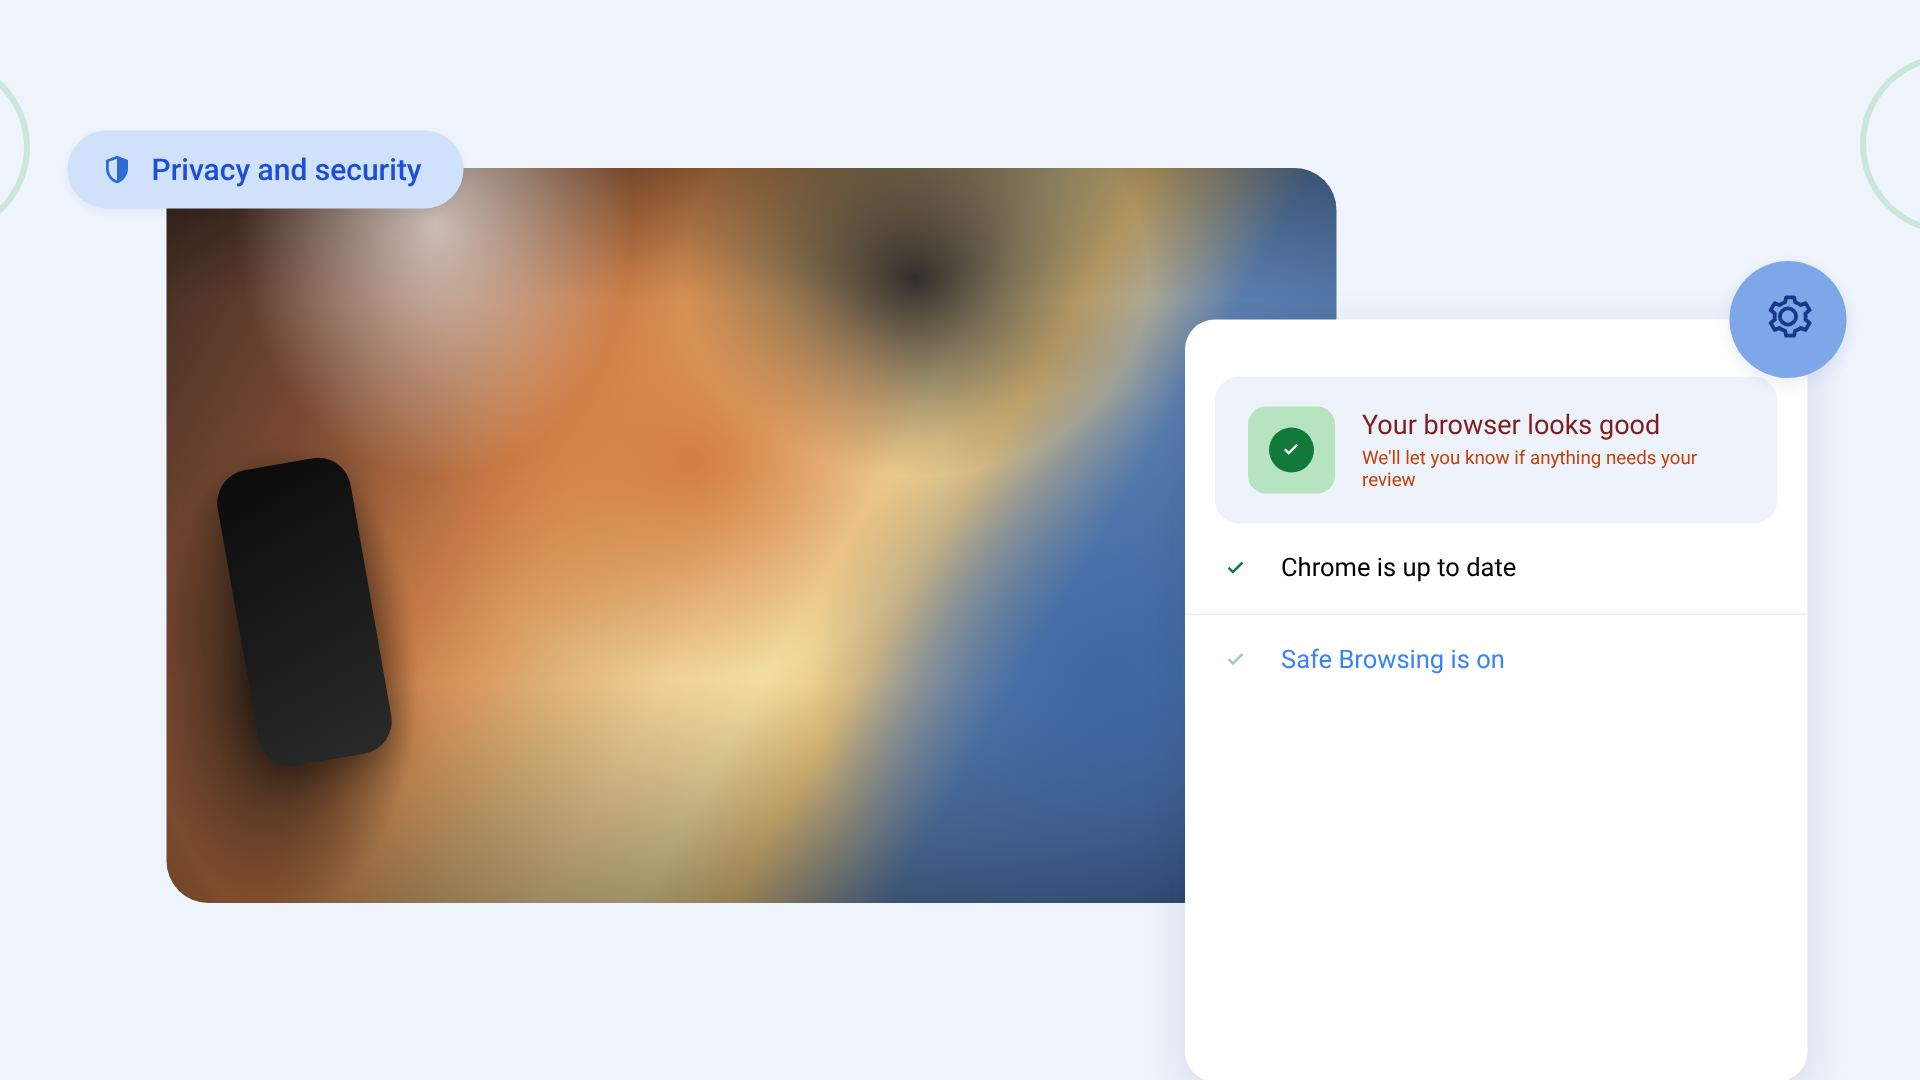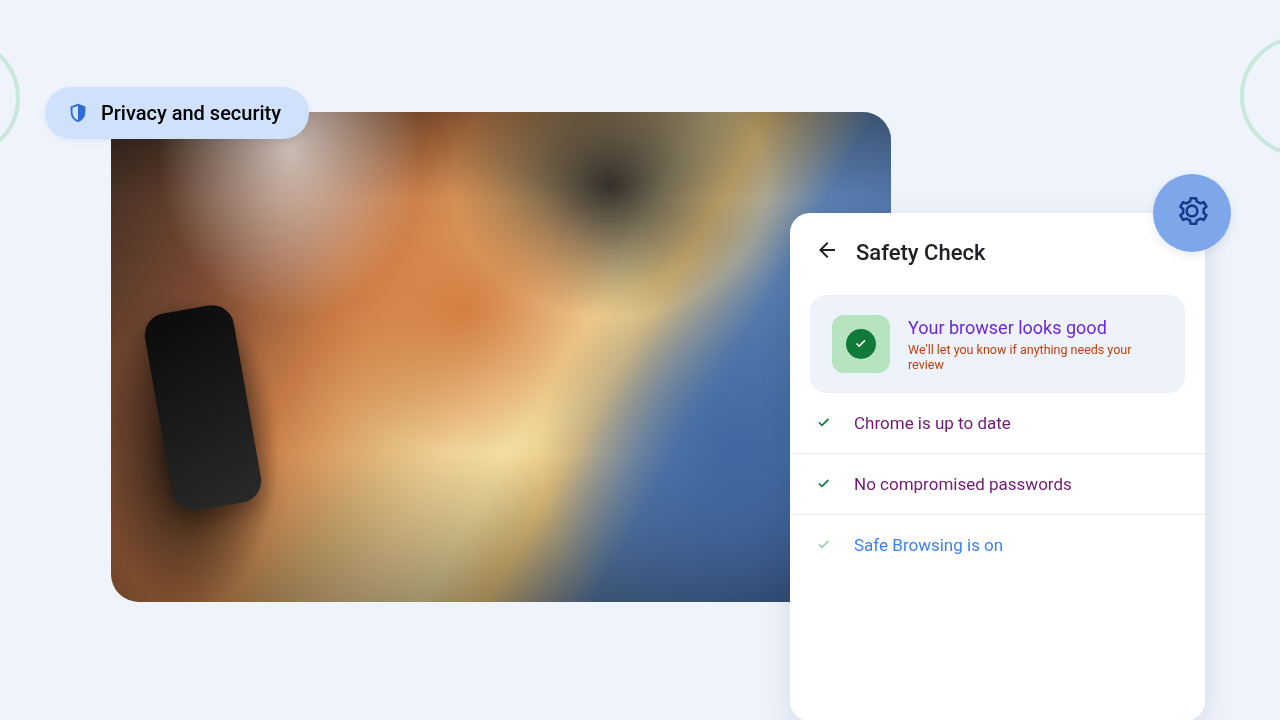--- a/index.html
+++ b/index.html
@@ -46,21 +46,21 @@
 
   
   .badge {
     position: absolute;
     left: 45px;
     top: 87px;
     display: inline-flex;
     align-items: center;
     gap: 12px;
     background: #cfe1fb;
-    color: #000000;
+    color: #1d4ed8;
     font-size: 20px;
     font-weight: 500;
     padding: 14px 28px 14px 22px;
     border-radius: 999px;
     box-shadow: 0 2px 6px rgba(30,60,120,0.06);
   }
   .badge .shield-icon { width: 22px; height: 22px; flex: 0 0 auto; display:flex; align-items:center; justify-content:center; }
 
   
   .gear-btn {
@@ -121,40 +121,40 @@
     background: #b7e4c0;
     display:flex; align-items:center; justify-content:center;
     flex: 0 0 auto;
   }
   .status-icon-inner {
     width: 30px; height: 30px; border-radius: 50%;
     background: #117a3a;
     display:flex; align-items:center; justify-content:center;
   }
   .status-texts { display:flex; flex-direction:column; gap:4px; }
-  .status-title { font-size: 18px; color:#6d28d9; }
+  .status-title { font-size: 18px; color:#7f1d1d; }
   .status-sub { font-size: 12.5px; color:#c2410c; }
 
   .section-label {
     margin: 26px 24px 6px 24px;
     color: #1a57c2;
     font-size: 15px;
     font-weight: 500;
   }
 
   .check-row {
     display:flex; align-items:center; gap: 20px;
     padding: 20px 24px;
     border-bottom: 1px solid #eceef1;
   }
   .check-row.faded .row-text { color: #3b82f6; }
   .check-row.faded .check-icon { color: #9fd0a9; }
   .check-row:last-child { border-bottom: none; }
   .check-icon { color:#117a3a; width: 20px; height:20px; display:flex; align-items:center; justify-content:center; flex:0 0 auto; }
-  .row-text { font-size: 17px; color:#701a75; }
+  .row-text { font-size: 17px; color:#000000; }
 
   
   .edge-arc {
     position:absolute;
     width: 120px; height: 120px;
     border: 4px solid rgba(90,200,120,0.25);
     border-radius: 50%;
   }
   .edge-arc.left { left: -100px; top: 38px; }
   .edge-arc.right { right: -80px; top: 36px; }
@@ -179,30 +179,20 @@
 
 <div class="gear-btn">
   <span>
     <svg viewBox="0 0 24 24" width="34" height="34">
       <path fill="none" stroke="#16398a" stroke-width="1.8" stroke-linejoin="round" d="M12 8.2a3.8 3.8 0 1 0 0 7.6 3.8 3.8 0 0 0 0-7.6zm8.3 3.8c0 .5-.04 1-.12 1.45l2 1.56-1.9 3.3-2.36-.95c-.76.6-1.63 1.07-2.57 1.37L14.9 21h-3.8l-.45-2.27a8.2 8.2 0 0 1-2.57-1.37l-2.36.95-1.9-3.3 2-1.56A8.5 8.5 0 0 1 5.7 12c0-.5.04-1 .12-1.45l-2-1.56 1.9-3.3 2.36.95c.76-.6 1.63-1.07 2.57-1.37L11.1 3h3.8l.45 2.27c.94.3 1.81.77 2.57 1.37l2.36-.95 1.9 3.3-2 1.56c.08.46.12.95.12 1.45z"></path>
     </svg>
   </span>
 </div>
 
 <div class="card">
-  <div class="card-header">
-    <div class="back-btn">
-      <span>
-        <svg viewBox="0 0 24 24" width="24" height="24">
-            <path fill="#202124" d="M20 11H7.83l5.59-5.59L12 4l-8 8 8 8 1.41-1.41L7.83 13H20z"></path>
-          </svg>
-      </span>
-    </div>
-    <div class="card-title">Safety Check</div>
-  </div>
 
   <div class="status-card">
     <div class="status-icon-wrap">
       <div class="status-icon-inner">
         <svg viewBox="0 0 24 24" width="18" height="18">
             <path fill="#ffffff" d="M9.5 16.2 5.3 12l1.4-1.4 2.8 2.8 7-7L17.9 8z"></path>
           </svg>
       </div>
     </div>
     <div class="status-texts">
@@ -214,28 +204,20 @@
 
   <div class="check-row">
     <span class="check-icon">
       <svg viewBox="0 0 24 24" width="20" height="20">
           <path fill="currentColor" d="M9.5 16.2 5.3 12l1.4-1.4 2.8 2.8 7-7L17.9 8z"></path>
         </svg>
     </span>
     <span class="row-text">Chrome is up to date</span>
   </div>
 
-  <div class="check-row">
-    <span class="check-icon">
-      <svg viewBox="0 0 24 24" width="20" height="20">
-          <path fill="currentColor" d="M9.5 16.2 5.3 12l1.4-1.4 2.8 2.8 7-7L17.9 8z"></path>
-        </svg>
-    </span>
-    <span class="row-text">No compromised passwords</span>
-  </div>
 
   <div class="check-row faded">
     <span class="check-icon">
       <svg viewBox="0 0 24 24" width="20" height="20">
           <path fill="currentColor" d="M9.5 16.2 5.3 12l1.4-1.4 2.8 2.8 7-7L17.9 8z"></path>
         </svg>
     </span>
     <span class="row-text">Safe Browsing is on</span>
   </div>
 </div>

